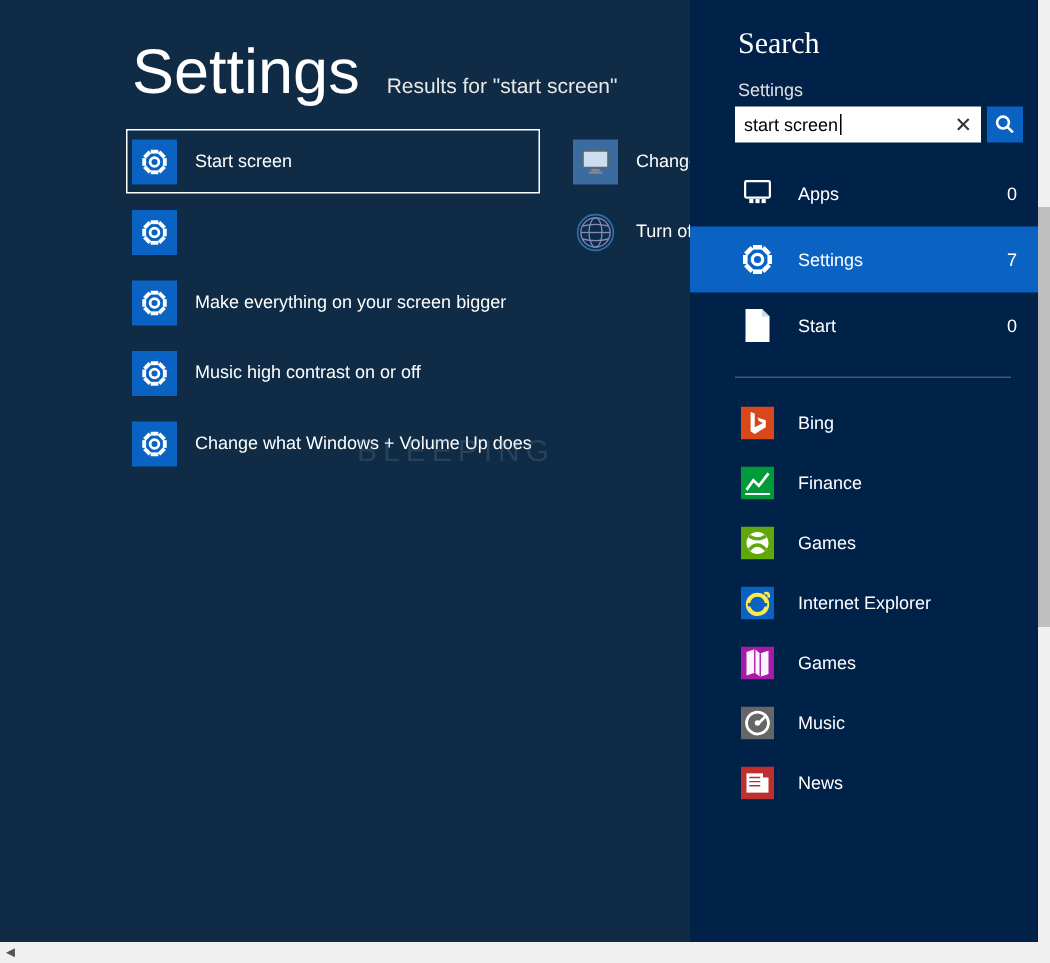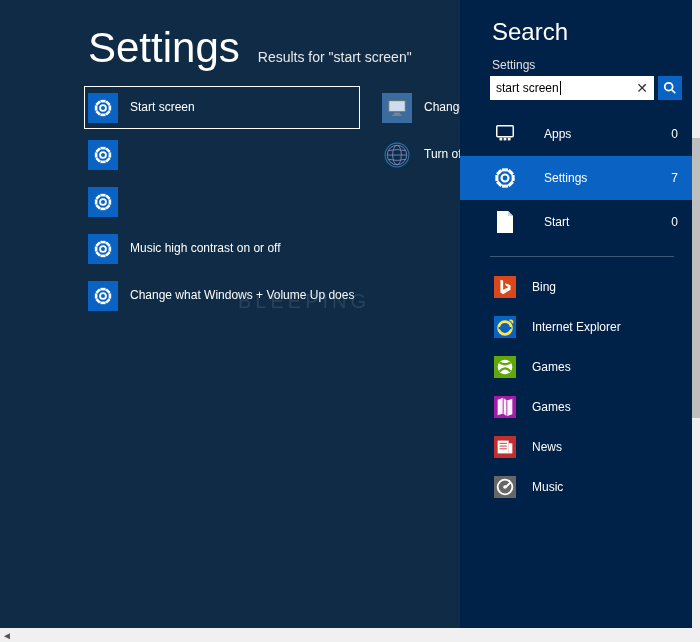--- a/index.html
+++ b/index.html
@@ -54,38 +54,38 @@
     position: absolute; left: 238px; top: 290px;
     font-size: 20px; font-weight: 300; color: rgba(110,140,160,0.25);
     letter-spacing: 4px; pointer-events: none; line-height: 1.1; text-align: right;
   }
 
   .charm {
     position: absolute; right: 8px; top: 0; width: 232px; height: 628px;
     background: #002148; color: #fff;
     display: flex; flex-direction: column;
   }
-  .charm-title { font-size: 24px; font-weight: 400; padding: 18px 0 6px 32px; }
+  .charm-title { font-size: 20px; font-weight: 400; padding: 18px 0 6px 32px; font-family: Liberation Serif, serif; }
   .charm-label { font-size: 12px; padding: 6px 0 4px 32px; color: #e0e0e0; }
   .search-row {
     display: flex; align-items: stretch; gap: 4px;
     padding: 0 10px 12px 30px;
   }
   .search-input {
     flex: 1; height: 24px; background: #fff; border: none;
     color: #000; font-size: 12px; padding: 0 6px;
     display: flex; align-items: center; justify-content: space-between;
   }
   .search-btn {
     width: 24px; height: 24px; background: #0a63c2;
     display: flex; align-items: center; justify-content: center;
   }
   .cat-list { display: flex; flex-direction: column; }
   .cat-item {
-    display: flex; align-items: center; gap: 24px;
+    display: flex; align-items: center; gap: 12px;
     height: 44px; padding: 0 14px 0 30px;
   }
   .cat-item.active { background: #0a63c2; }
   .cat-icon {
     width: 30px; height: 30px; display: flex;
     align-items: center; justify-content: center; flex-shrink: 0;
   }
   .cat-label { font-size: 12px; flex: 1; }
   .cat-count { font-size: 12px; }
   .divider { height: 1px; background: rgba(255,255,255,0.25); margin: 12px 18px 10px 30px; }
@@ -173,20 +173,21 @@
                   <rect x="10.6" y="16.7" width="2.8" height="5.6" transform="rotate(90 12 19.5)"></rect>
                   <rect x="5.296699141100895" y="14.503300858899106" width="2.8" height="5.6" transform="rotate(135 6.696699141100894 17.303300858899107)"></rect>
                   <rect x="3.1" y="9.200000000000003" width="2.8" height="5.6" transform="rotate(180 4.5 12.000000000000002)"></rect>
                   <rect x="5.296699141100893" y="3.8966991411008944" width="2.8" height="5.6" transform="rotate(225 6.6966991411008925 6.696699141100894)"></rect>
                   <rect x="10.599999999999998" y="1.7000000000000002" width="2.8" height="5.6" transform="rotate(270 11.999999999999998 4.5)"></rect>
                   <rect x="15.903300858899106" y="3.8966991411008927" width="2.8" height="5.6" transform="rotate(315 17.303300858899107 6.6966991411008925)"></rect>
                 </g>
               </g>
             </svg>
           </div>
+          <div class="result-label">Make everything on your screen bigger</div>
         </div>
         <div class="result-item">
           <div class="gear-tile">
             <svg width="22" height="22" viewBox="0 0 24 24">
               <rect width="24" height="24" fill="#0a63c2"></rect>
               <g fill="#fff">
                 <circle cx="12" cy="12" r="3.2" fill="#0a63c2" stroke="#fff" stroke-width="2"></circle>
                 <g>
                   <rect x="18.1" y="9.2" width="2.8" height="5.6" transform="rotate(0 19.5 12)"></rect>
                   <rect x="15.903300858899106" y="14.503300858899106" width="2.8" height="5.6" transform="rotate(45 17.303300858899107 17.303300858899107)"></rect>
@@ -324,73 +325,83 @@
           <svg width="22" height="22" viewBox="0 0 24 24">
             <rect width="24" height="24" fill="#d9481a"></rect>
             <path d="M7 4 L10 5 L10 15 L16 12 L13 10.5 L12 8 L18 10 L18 15 L10 20 L7 18 Z" fill="#fff"></path>
           </svg>
         </div>
         <div class="app-label">Bing</div>
       </div>
       <div class="app-item">
         <div class="app-tile">
           <svg width="22" height="22" viewBox="0 0 24 24">
+            <rect width="24" height="24" fill="#009a3a"></rect>
+            <polyline points="4,17 9,10 13,14 20,5" fill="none" stroke="#fff" stroke-width="2"></polyline>
+            <line x1="3" y1="20" x2="21" y2="20" stroke="#fff" stroke-width="1.5"></line>
+          </svg>
+        </div>
+        <div class="app-label">Finance</div>
+      </div>
+      <div class="app-item">
+        <div class="app-tile">
+          <svg width="22" height="22" viewBox="0 0 24 24">
+            <rect width="24" height="24" fill="#5fa70b"></rect>
+            <circle cx="12" cy="12" r="8" fill="#fff"></circle>
+            <path d="M6 7 Q12 11 18 7 M6 17 Q12 10 18 17" fill="none" stroke="#5fa70b" stroke-width="2.5"></path>
+          </svg>
+        </div>
+        <div class="app-label">Games</div>
+      </div>
+      <div class="app-item">
+        <div class="app-tile">
+          <svg width="22" height="22" viewBox="0 0 24 24">
             <rect width="24" height="24" fill="#0a63c2"></rect>
             <circle cx="12" cy="13" r="7" fill="none" stroke="#fde94a" stroke-width="3"></circle>
             <rect x="5" y="12" width="14" height="2.5" fill="#0a63c2"></rect>
             <path d="M17 5 Q21 4 20 8" fill="none" stroke="#fde94a" stroke-width="2"></path>
           </svg>
         </div>
         <div class="app-label">Internet Explorer</div>
       </div>
       <div class="app-item">
         <div class="app-tile">
           <svg width="22" height="22" viewBox="0 0 24 24">
-            <rect width="24" height="24" fill="#5fa70b"></rect>
-            <circle cx="12" cy="12" r="8" fill="#fff"></circle>
-            <path d="M6 7 Q12 11 18 7 M6 17 Q12 10 18 17" fill="none" stroke="#5fa70b" stroke-width="2.5"></path>
-          </svg>
-        </div>
-        <div class="app-label">Games</div>
-      </div>
-      <div class="app-item">
-        <div class="app-tile">
-          <svg width="22" height="22" viewBox="0 0 24 24">
             <rect width="24" height="24" fill="#a81ba8"></rect>
             <path d="M4 4 L10 2 L14 5 L20 3 L20 20 L14 22 L10 19 L4 21 Z" fill="#fff" opacity="0.95"></path>
             <line x1="10" y1="2" x2="10" y2="19" stroke="#a81ba8" stroke-width="1"></line>
             <line x1="14" y1="5" x2="14" y2="22" stroke="#a81ba8" stroke-width="1"></line>
           </svg>
         </div>
         <div class="app-label">Games</div>
+      </div>
+      <div class="app-item">
+        <div class="app-tile">
+          <svg width="22" height="22" viewBox="0 0 24 24">
+            <rect width="24" height="24" fill="#666666"></rect>
+            <circle cx="12" cy="12" r="8" fill="none" stroke="#fff" stroke-width="2"></circle>
+            <circle cx="12" cy="12" r="2" fill="#fff"></circle>
+            <path d="M13 12 L18 7" stroke="#fff" stroke-width="2"></path>
+          </svg>
+        </div>
+        <div class="app-label">Music</div>
       </div>
       <div class="app-item">
         <div class="app-tile">
           <svg width="22" height="22" viewBox="0 0 24 24">
             <rect width="24" height="24" fill="#bf2f2f"></rect>
             <rect x="4" y="5" width="12" height="14" fill="#fff"></rect>
             <rect x="16" y="8" width="4" height="11" fill="#fff"></rect>
             <line x1="6" y1="8" x2="14" y2="8" stroke="#bf2f2f"></line>
             <line x1="6" y1="11" x2="14" y2="11" stroke="#bf2f2f"></line>
             <line x1="6" y1="14" x2="14" y2="14" stroke="#bf2f2f"></line>
           </svg>
         </div>
         <div class="app-label">News</div>
       </div>
-      <div class="app-item">
-        <div class="app-tile">
-          <svg width="22" height="22" viewBox="0 0 24 24">
-            <rect width="24" height="24" fill="#666666"></rect>
-            <circle cx="12" cy="12" r="8" fill="none" stroke="#fff" stroke-width="2"></circle>
-            <circle cx="12" cy="12" r="2" fill="#fff"></circle>
-            <path d="M13 12 L18 7" stroke="#fff" stroke-width="2"></path>
-          </svg>
-        </div>
-        <div class="app-label">Music</div>
-      </div>
     </div>
 </div>
 
 <div class="vscroll">
   <div class="vthumb"></div>
 </div>
 <div class="hscroll">
   <div class="hbtn">◄</div>
 </div>
 

